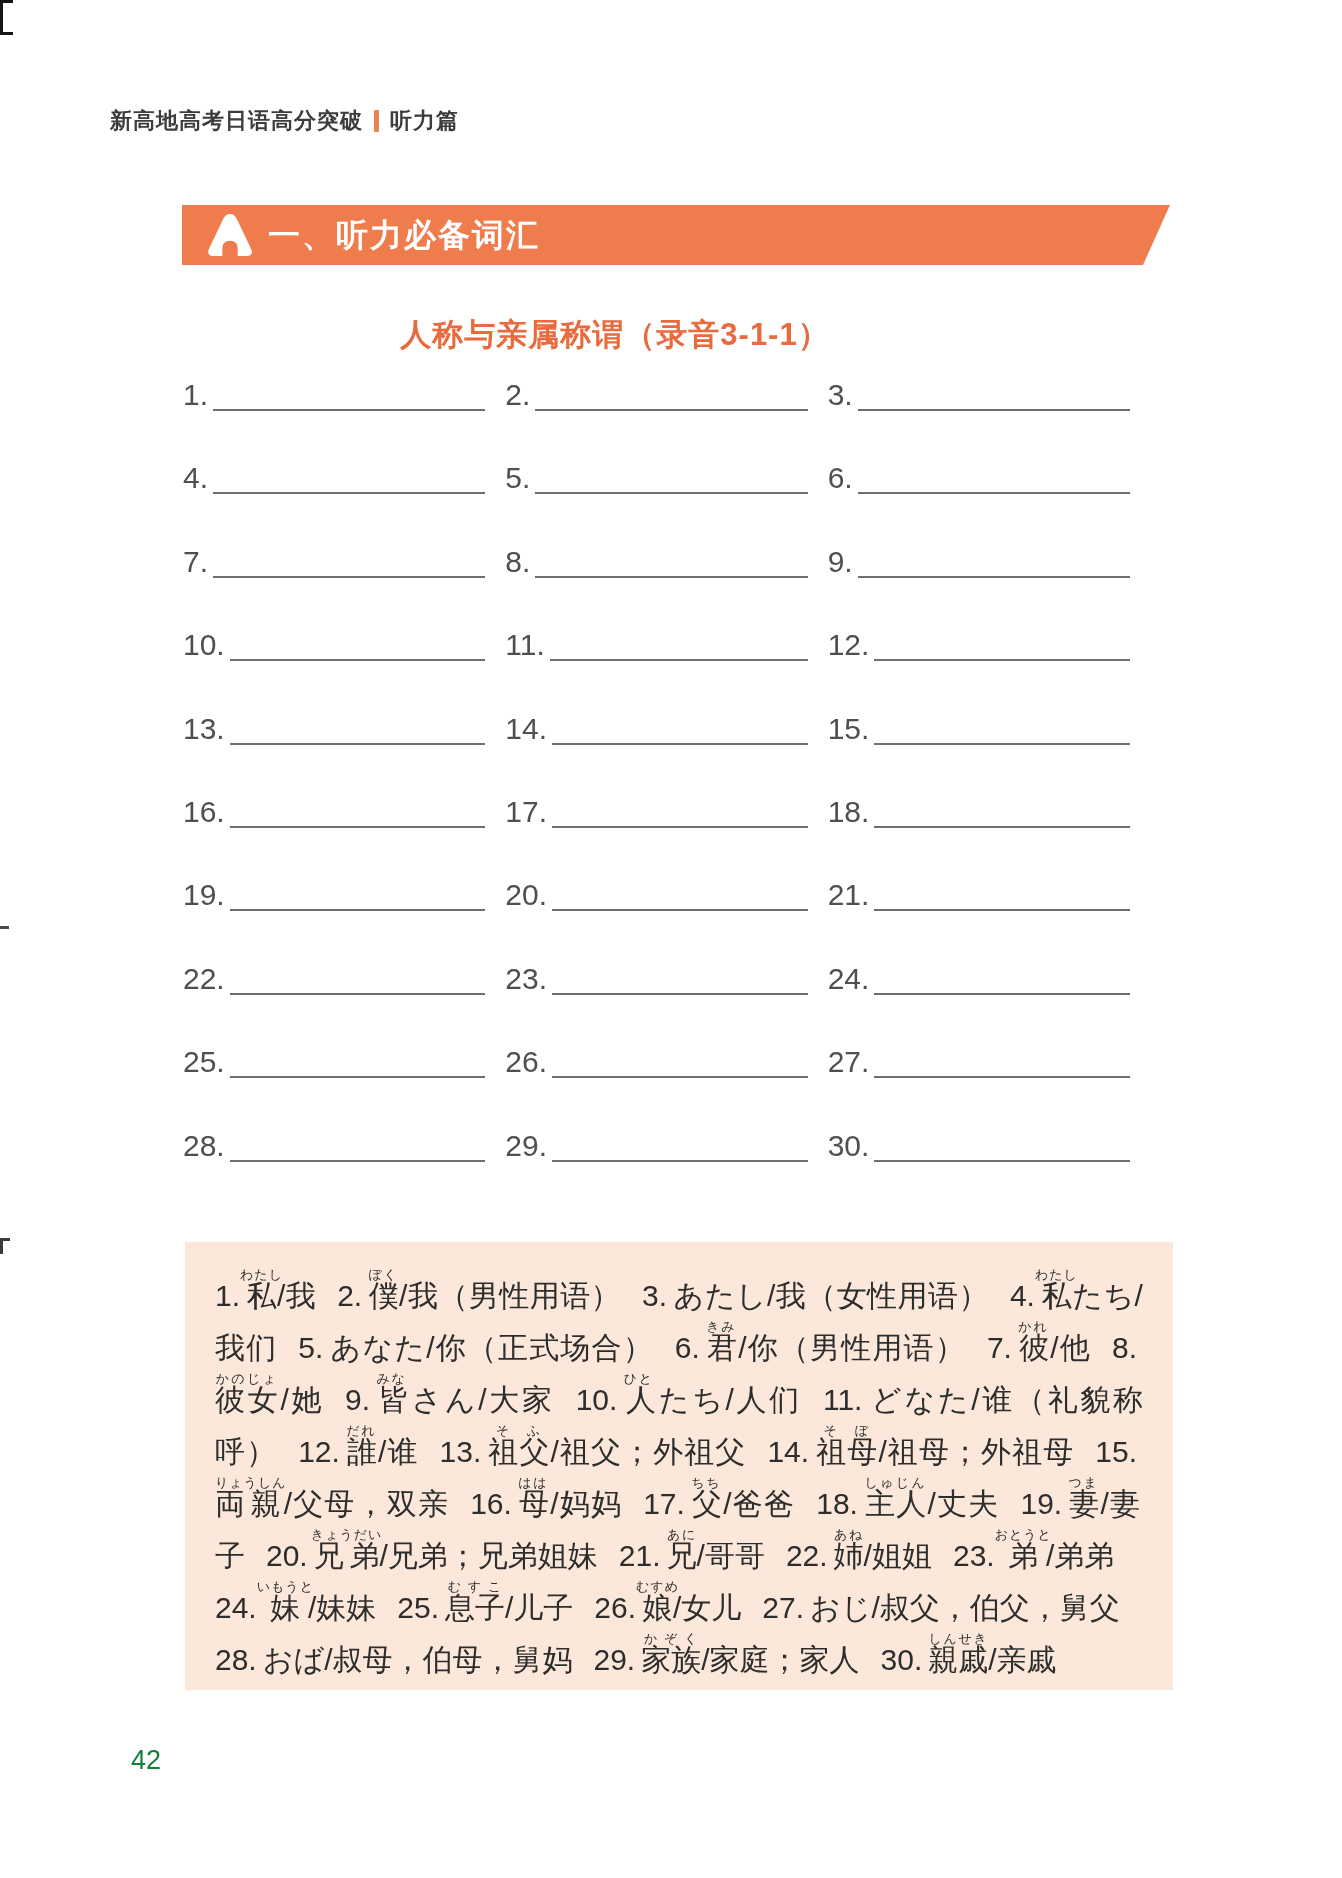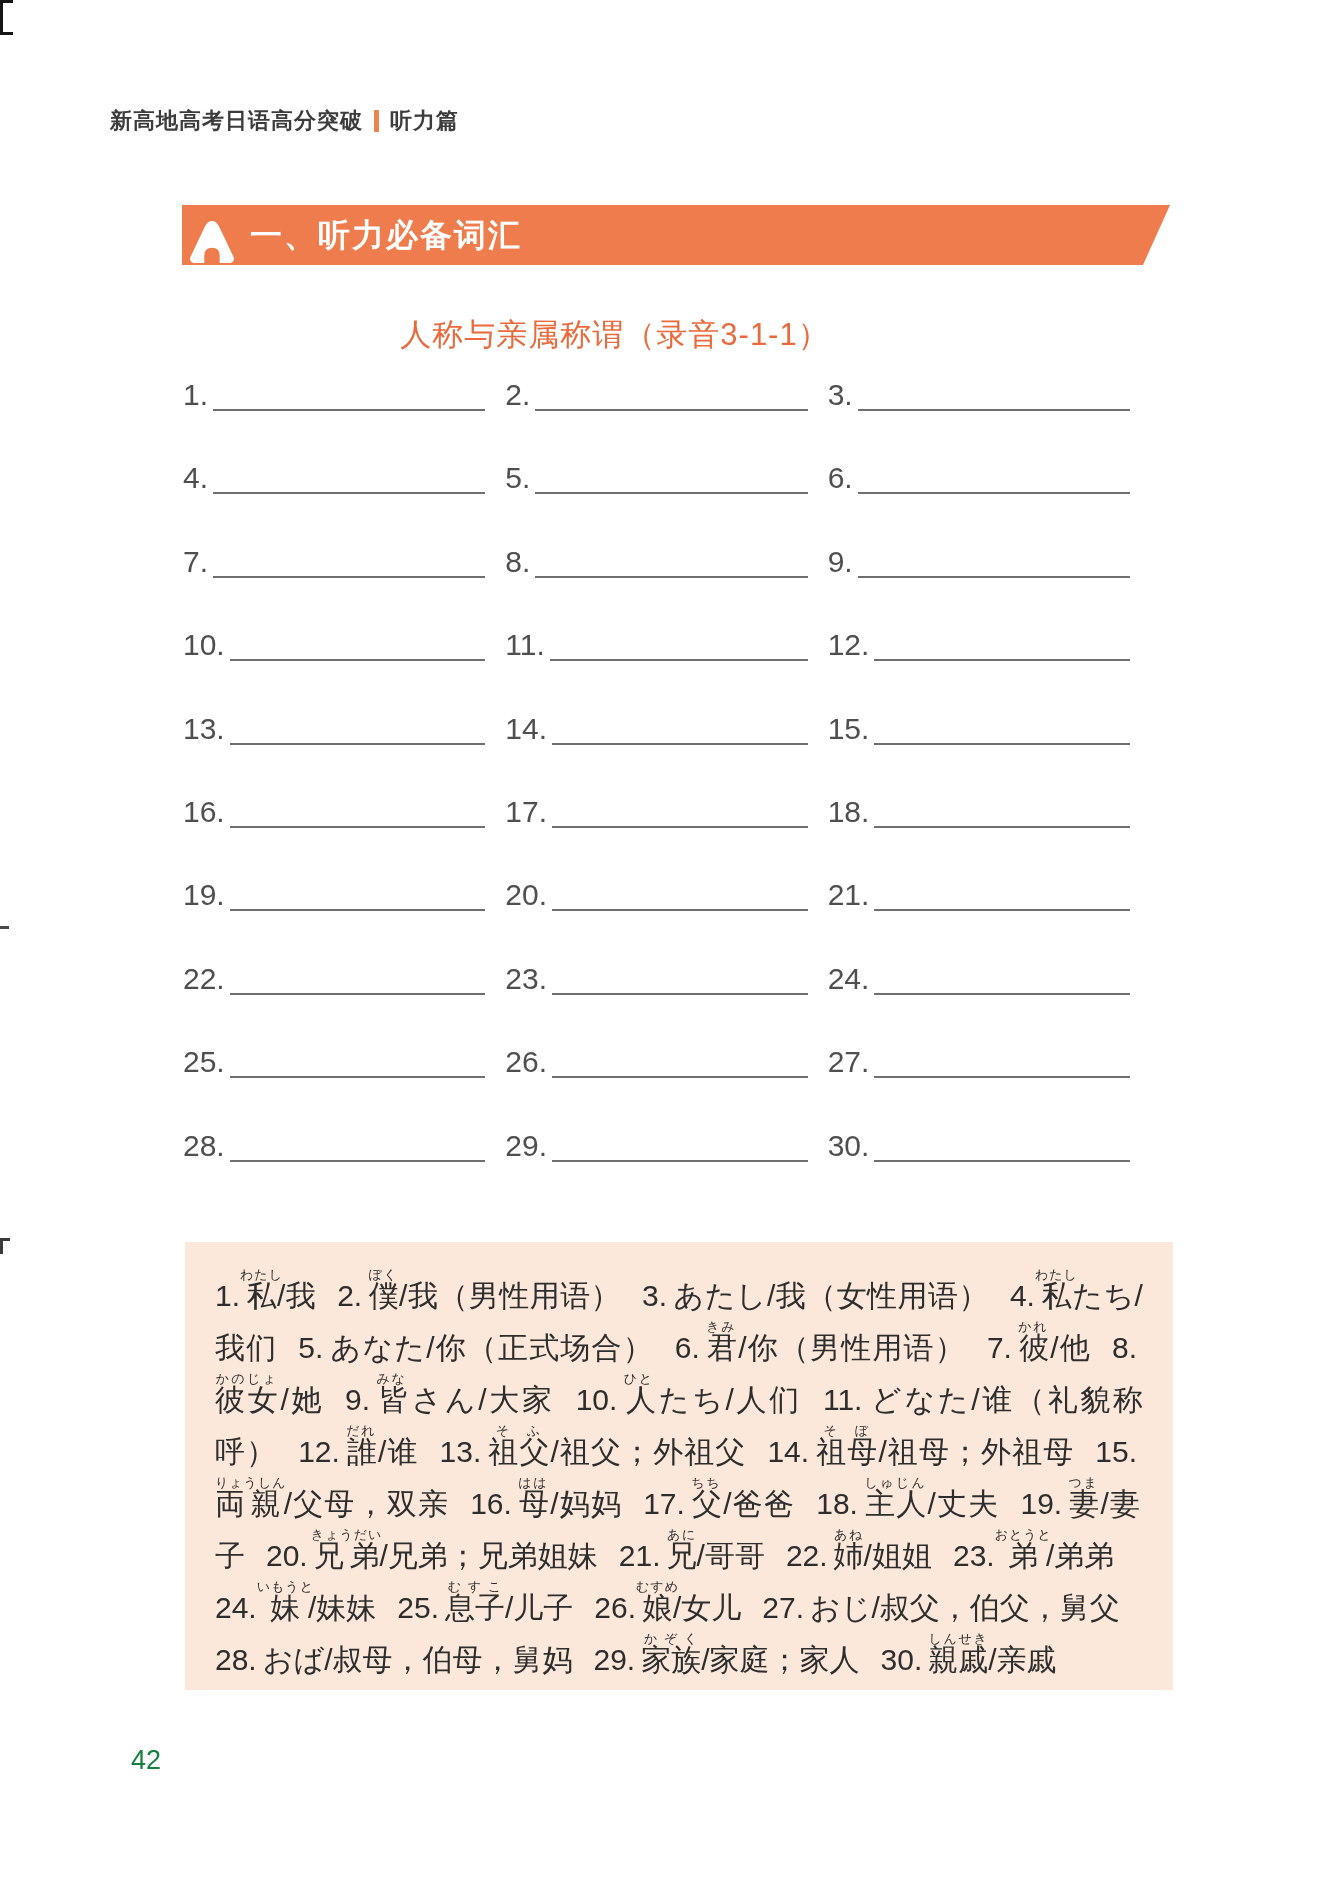--- a/index.html
+++ b/index.html
@@ -35,30 +35,30 @@
   }
   .running-head .divider{
     display:inline-block;width:5px;height:22px;background:var(--divider);
     margin:0 11px;border-radius:1px;
   }
   
   .banner{
     position:absolute;left:182px;top:205px;width:988px;height:60px;
     background:var(--banner);
     clip-path:polygon(0 0,100% 0,calc(100% - 27px) 100%,0 100%);
-    display:flex;align-items:flex-end;padding-left:6px;
+    display:flex;align-items:center;padding-left:24px;
   }
   .banner .icon{width:48px;height:46px;display:inline-flex;align-items:flex-end;margin-right:14px;}
   .banner .label{
     color:#ffffff;font-size:32px;font-weight:bold;letter-spacing:2px;line-height:60px;
   }
   
   .subtitle{
     position:absolute;left:0;right:112px;top:314px;margin:0;text-align:center;
-    font-size:31px;font-weight:normal;color:var(--accent);letter-spacing:1px;
+    font-size:31px;font-weight:bold;color:var(--accent);letter-spacing:1px;
   }
   
   .blanks{
     position:absolute;left:183px;top:365px;width:947px;
     display:grid;grid-template-columns:repeat(3,1fr);column-gap:20px;grid-auto-rows:83.4px;
   }
   .blank-cell{display:flex;align-items:flex-start;padding-top:12px;}
   .blank-cell .num{
     flex:none;font-size:30px;font-weight:300;color:var(--num-ink);line-height:36px;
   }

